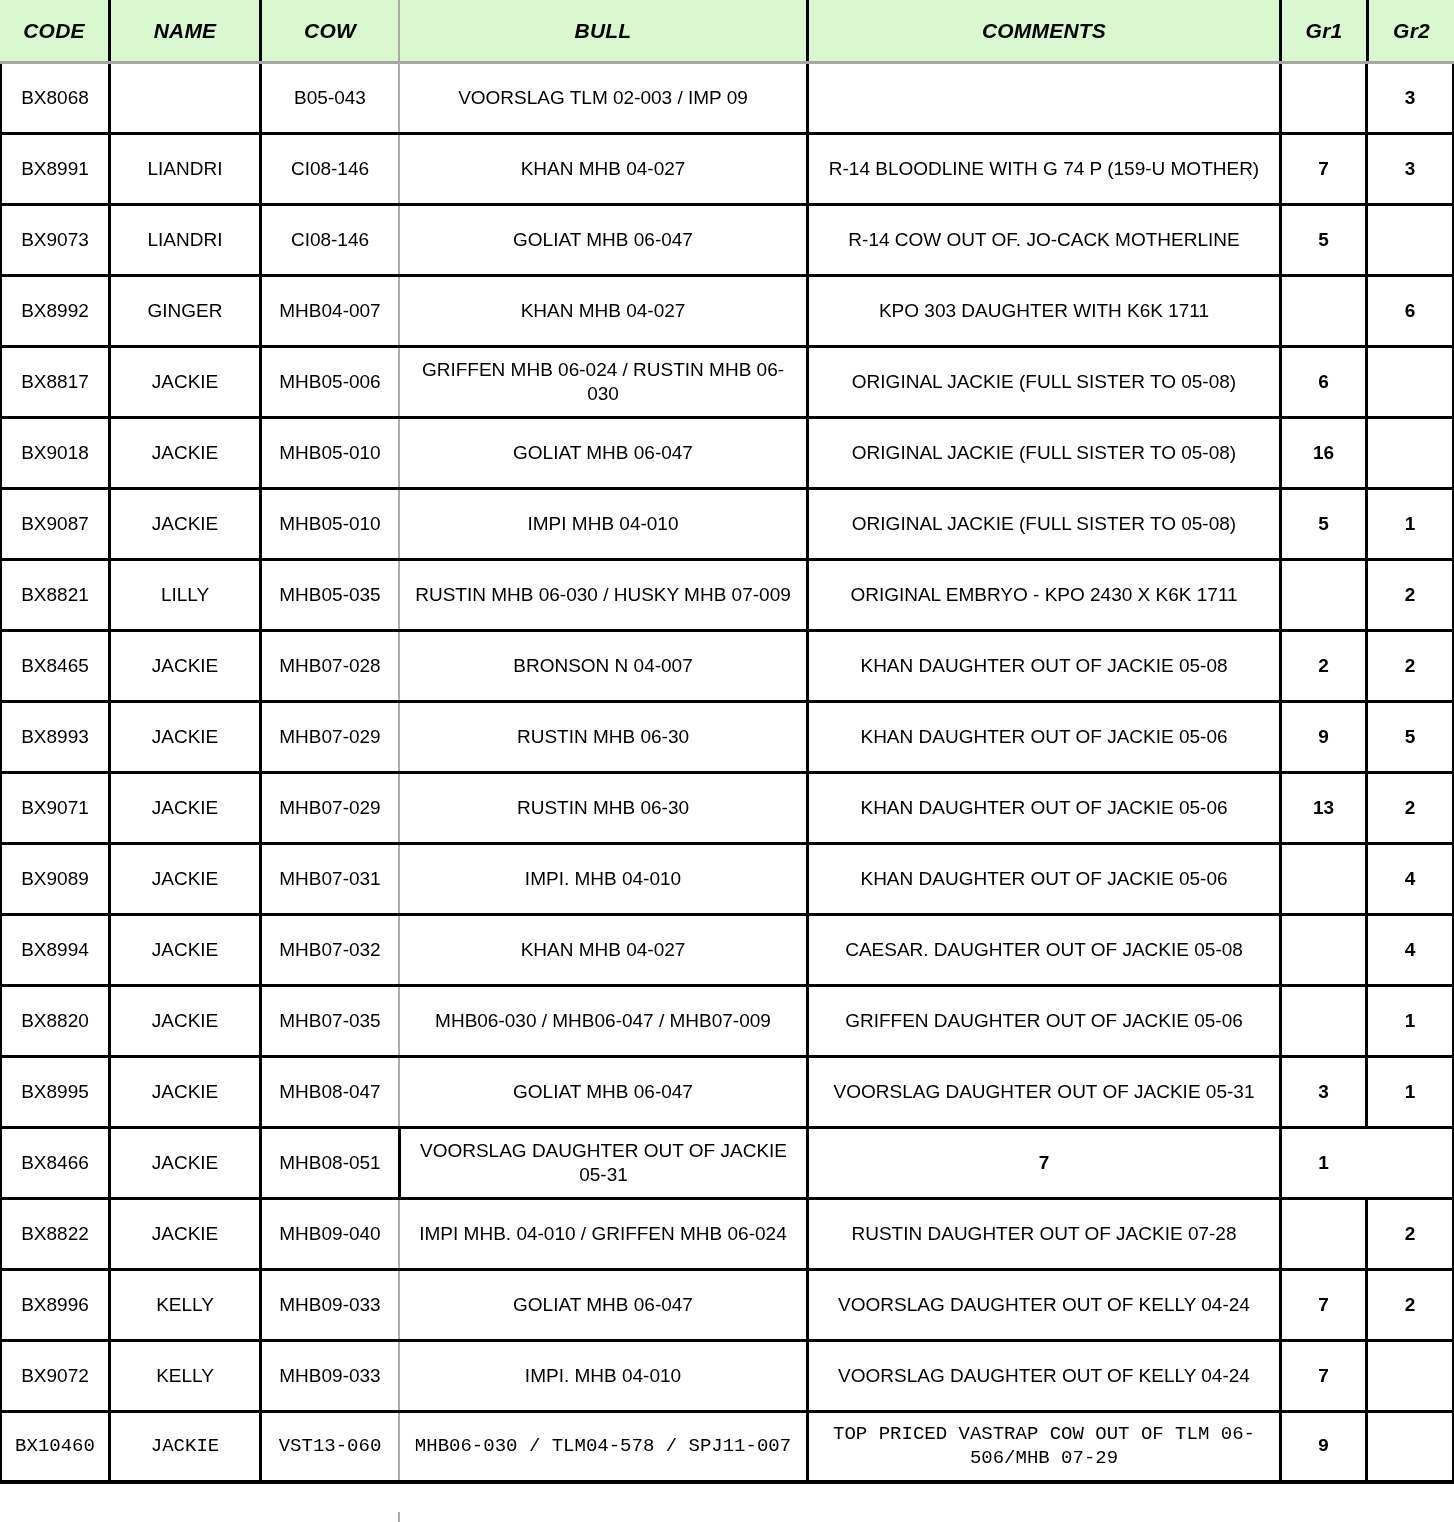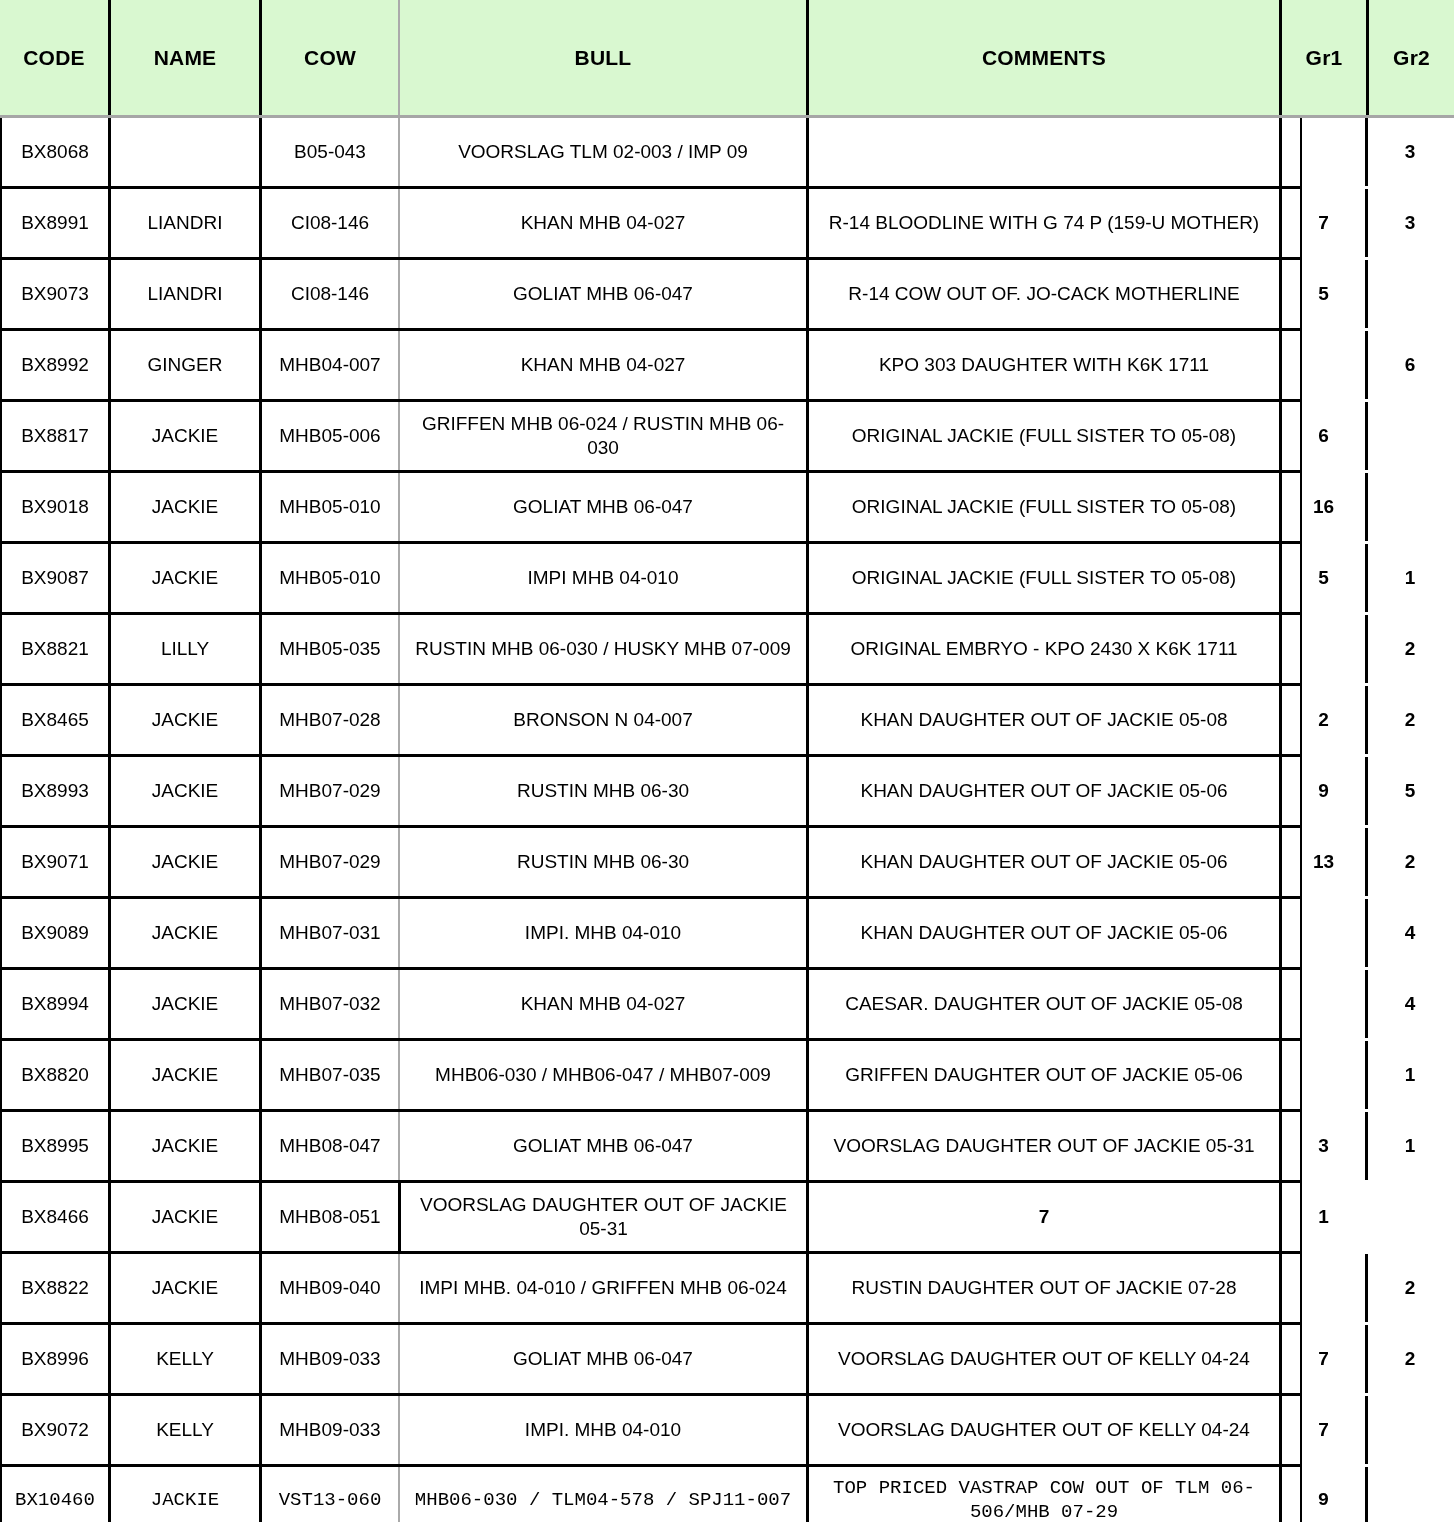--- a/index.html
+++ b/index.html
@@ -19,38 +19,39 @@
     width: 1454px;
     height: 1522px;
     background: var(--page-bg);
     overflow: hidden;
   }
 
   
   .header-row {
     display: grid;
     grid-template-columns: 108px 151px 139px 408px 473px 87px 88px;
-    height: 118px;
+    height: 64px;
     background: var(--header-bg);
     border-bottom: 3px solid var(--header-sep);
+    font-style: italic;
   }
   .header-cell {
     display: flex;
     align-items: center;
     justify-content: center;
     text-align: center;
     font-weight: bold;
     font-size: 21px;
     letter-spacing: 0.2px;
   }
   .header-row .header-cell + .header-cell { border-left: 3px solid var(--grid-black); }
   .header-row .header-cell.col-bull { border-left: 2px solid var(--grid-gray); }
 
   
-  .table-body { width: 1302px; }
+  .table-body { width: 1454px; }
   .row {
     display: grid;
     grid-template-columns: 106px 151px 139px 408px 473px 86px 87px;
     height: 71px;
     border-left: 2px solid var(--grid-black);
     border-right: 2px solid var(--grid-black);
     border-bottom: 3px solid var(--grid-black);
     background: #ffffff;
   }
   .row:last-child { border-bottom: 4px solid var(--grid-black); font-family: Liberation Mono, monospace; }

